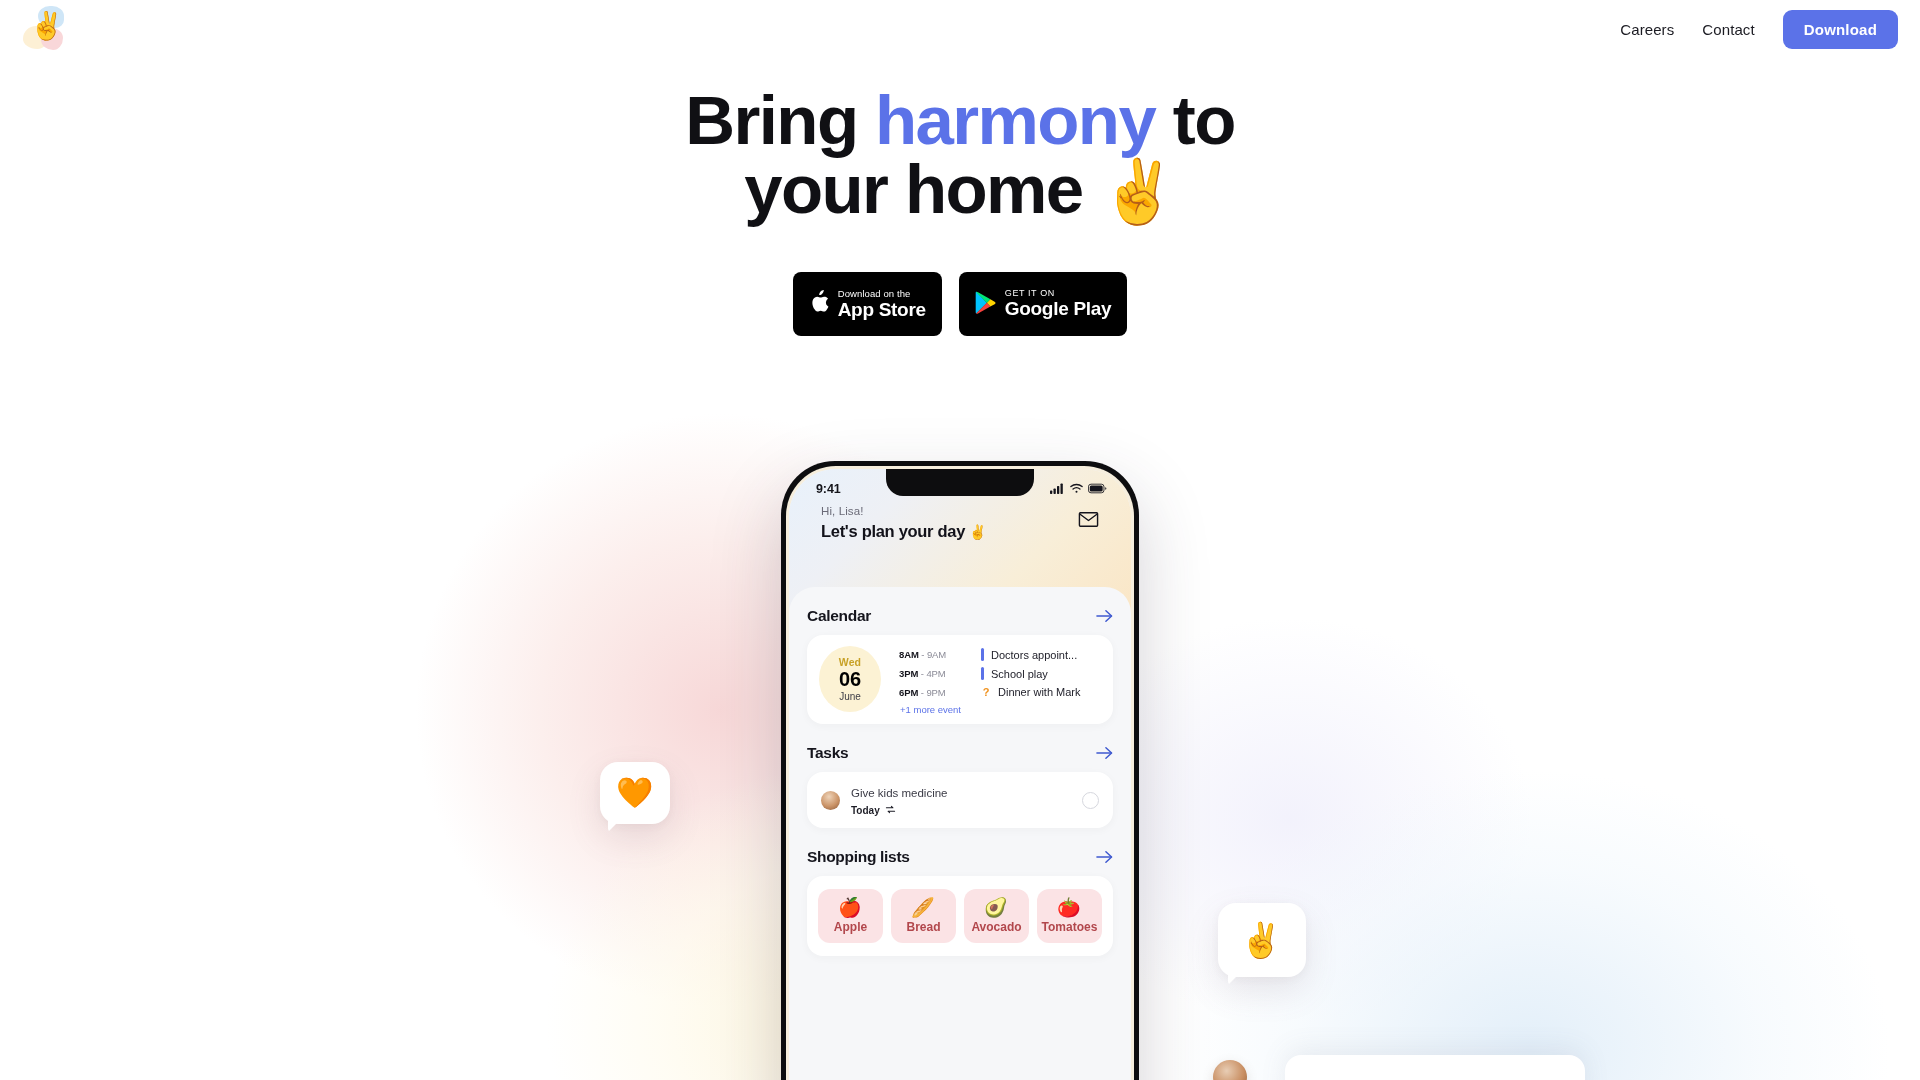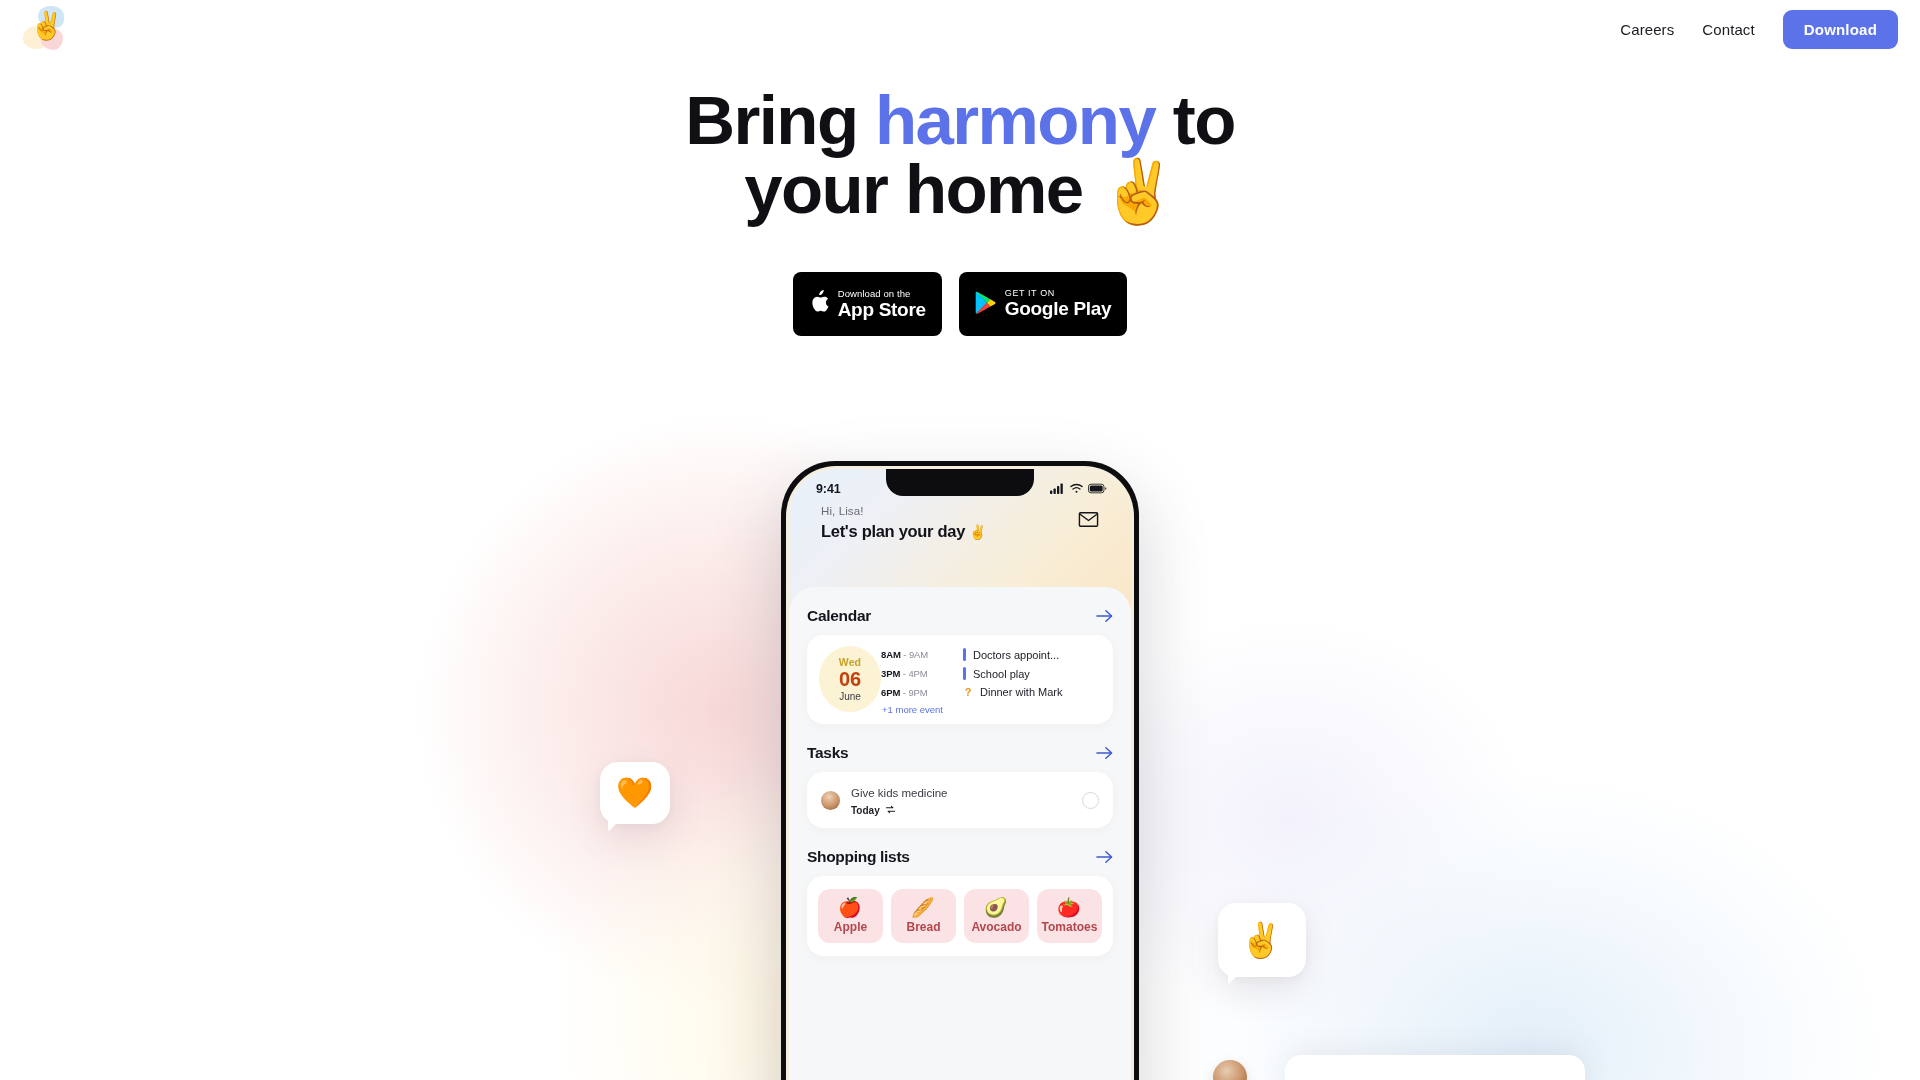--- a/index.html
+++ b/index.html
@@ -305,35 +305,35 @@
     margin-bottom: 10px;
   }
   .section-title { font-size: 15.5px; font-weight: 700; color: #15151d; letter-spacing: -0.3px; }
   .arrow-btn { cursor: pointer; display: flex; }
 
   .cal-card {
     background: #ffffff;
     border-radius: 16px;
     padding: 11px 12px 9px 12px;
     display: flex;
-    gap: 0;
+    gap: 18px;
     box-shadow: 0 2px 8px rgba(40,40,60,0.04);
   }
   .day-chip {
     width: 62px; height: 66px;
     border-radius: 50%;
     background: #fcf2d4;
     display: flex;
     flex-direction: column;
     align-items: center;
     justify-content: center;
     flex: 0 0 auto;
   }
   .day-chip .dow  { font-size: 10.5px; font-weight: 700; color: #c8a126; letter-spacing: 0.1px; }
-  .day-chip .dnum { font-size: 20px; font-weight: 700; color: #c2410c; line-height: 1.15; }
+  .day-chip .dnum { font-size: 20px; font-weight: 700; color: #000000; line-height: 1.15; }
   .day-chip .dmon { font-size: 10px; color: #3c3c46; }
 
   .events { flex: 1 1 auto; padding-top: 2px; }
   .ev-row { display: flex; align-items: center; margin-bottom: 6px; }
   .ev-time { width: 82px; font-size: 9.5px; color: #8b8b97; flex: 0 0 auto; letter-spacing: -0.1px;}
   .ev-time b { color: #15151d; font-weight: 700; }
   .ev-bar { width: 3px; height: 13px; border-radius: 2px; background: #5b72e8; margin-right: 7px; flex: 0 0 auto; }
   .ev-q { width: 10px; margin-right: 7px; font-size: 11px; color: #f0921e; font-weight: 700; flex: 0 0 auto; text-align: center;}
   .ev-name { font-size: 11px; color: #22222c; white-space: nowrap; overflow: hidden; text-overflow: ellipsis; }
   .ev-more { font-size: 9.5px; color: #5b72e8; margin-top: 2px; margin-left: 1px; cursor: pointer; }

